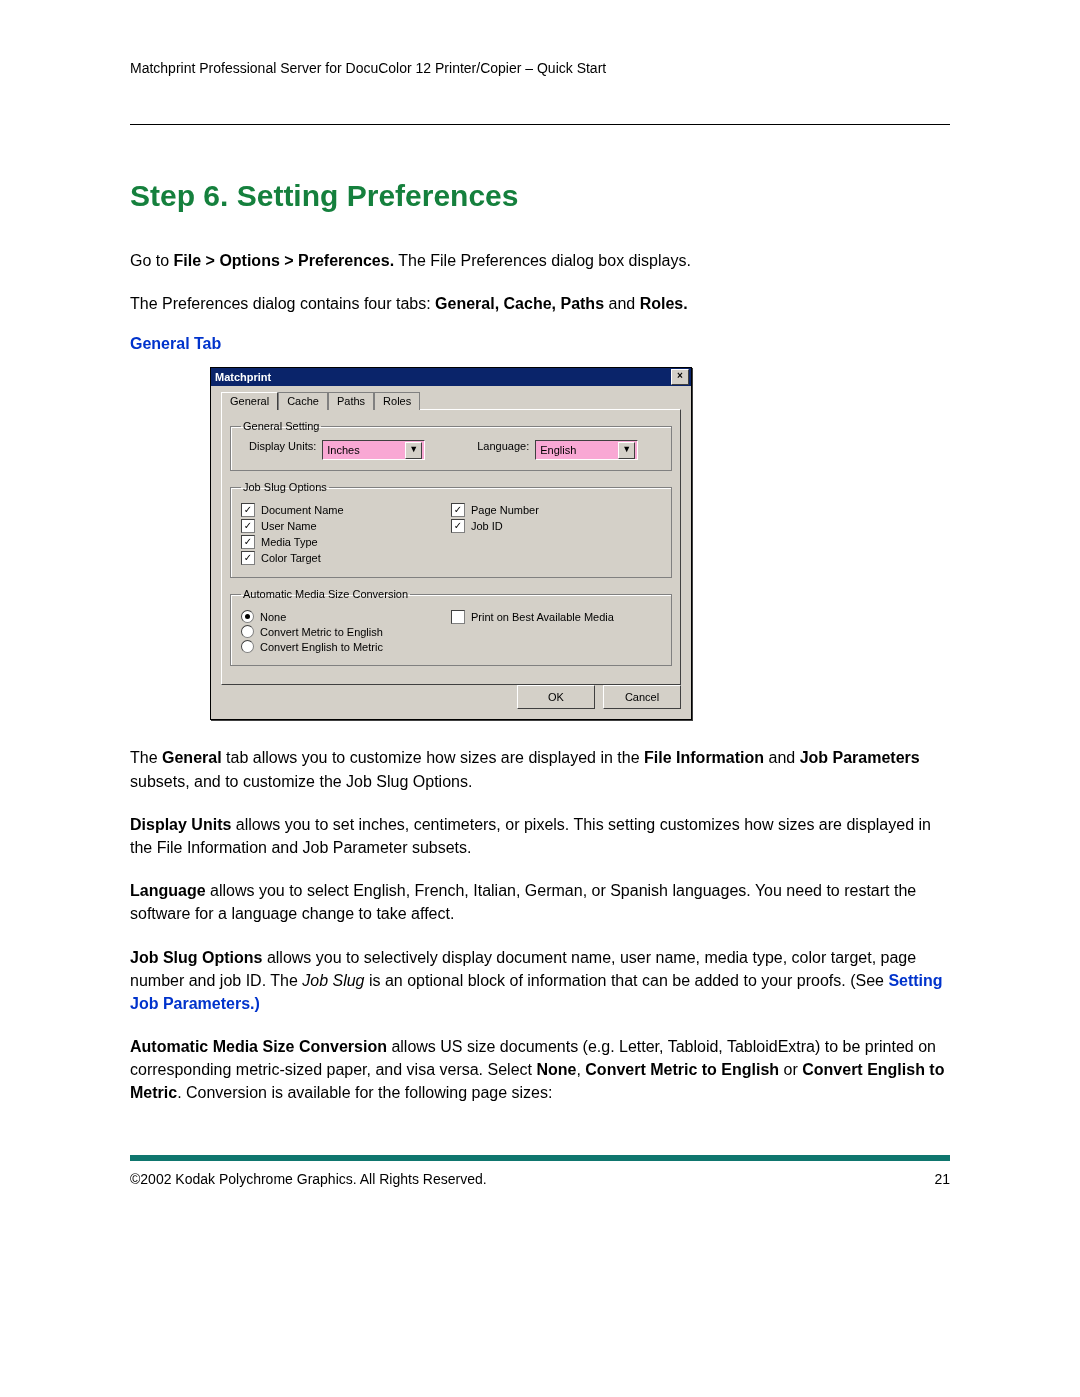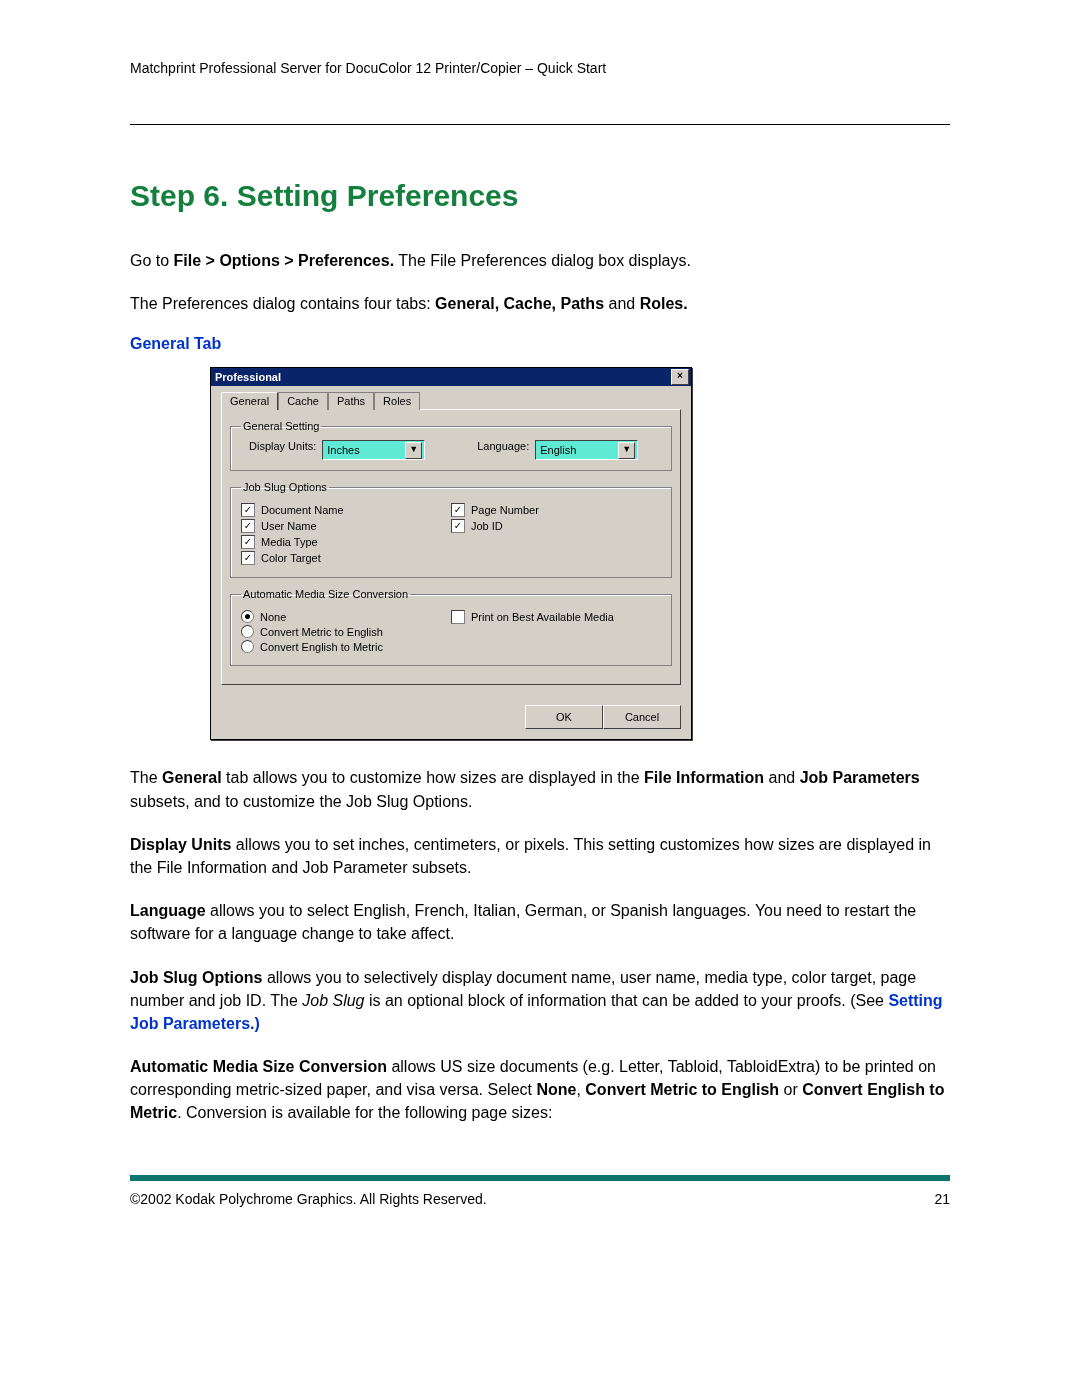--- a/index.html
+++ b/index.html
@@ -119,21 +119,21 @@
   fieldset.win > legend {
     font-size:11px;
     padding: 0 2px;
   }
   .row { display:flex; align-items:flex-start; gap:6px;padding-left:8px; }
   .lbl { font-size:11px; }
   .two-col { display:flex; }
   .col { flex:1; }
   .win-select {
     display:inline-flex; align-items:center; justify-content:space-between;
-    background:#5eead4;
+    background:#f9a8d4;
     border:1px solid #808080;
     border-top-color:#404040; border-left-color:#404040;
     border-right-color:#fff; border-bottom-color:#fff;
     height:18px; width:95px; padding:0 2px 0 4px;
     font-size:11px;
   }
   .win-select .arrow {
     width:15px; height:15px;
     background:#d4d0c8;
     border:1px solid #fff;
@@ -153,22 +153,22 @@
   }
   .rad .circle {
     width:11px; height:11px; border-radius:50%;
     background:#fff;
     border:1px solid #808080;
     border-top-color:#404040; border-left-color:#404040;
     display:flex; align-items:center; justify-content:center;
   }
   .rad .dot { width:5px; height:5px; border-radius:50%; background:#000; }
   .dlg-buttons {
-    display:flex; justify-content:flex-end; gap:0;
-    margin-top:20px;
+    display:flex; justify-content:flex-end; gap:8px;
+    margin-top:0;
   }
   .win-btn {
     width:76px; height:22px;
     background:#d4d0c8;
     border:1px solid #fff;
     border-right-color:#404040; border-bottom-color:#404040;
     font-size:11px;
     display:flex; align-items:center; justify-content:center;
   }
 
@@ -198,21 +198,21 @@
 
   <div class="body-text">
     <span>The Preferences dialog contains four tabs: </span><b>General, Cache, Paths</b><span> and </span><b>Roles.</b>
   </div>
 
   <div class="sub-h">General Tab</div>
 
   <div class="dialog-wrap">
     <div class="dialog">
       <div class="titlebar">
-        <span>Professional</span>
+        <span>Matchprint</span>
         <div class="close-btn">×</div>
       </div>
       <div class="dlg-body">
         <div class="tabs">
           <div class="tab active">General</div>
           <div class="tab">Cache</div>
           <div class="tab">Paths</div>
           <div class="tab">Roles</div>
         </div>
         <div class="tab-panel">

